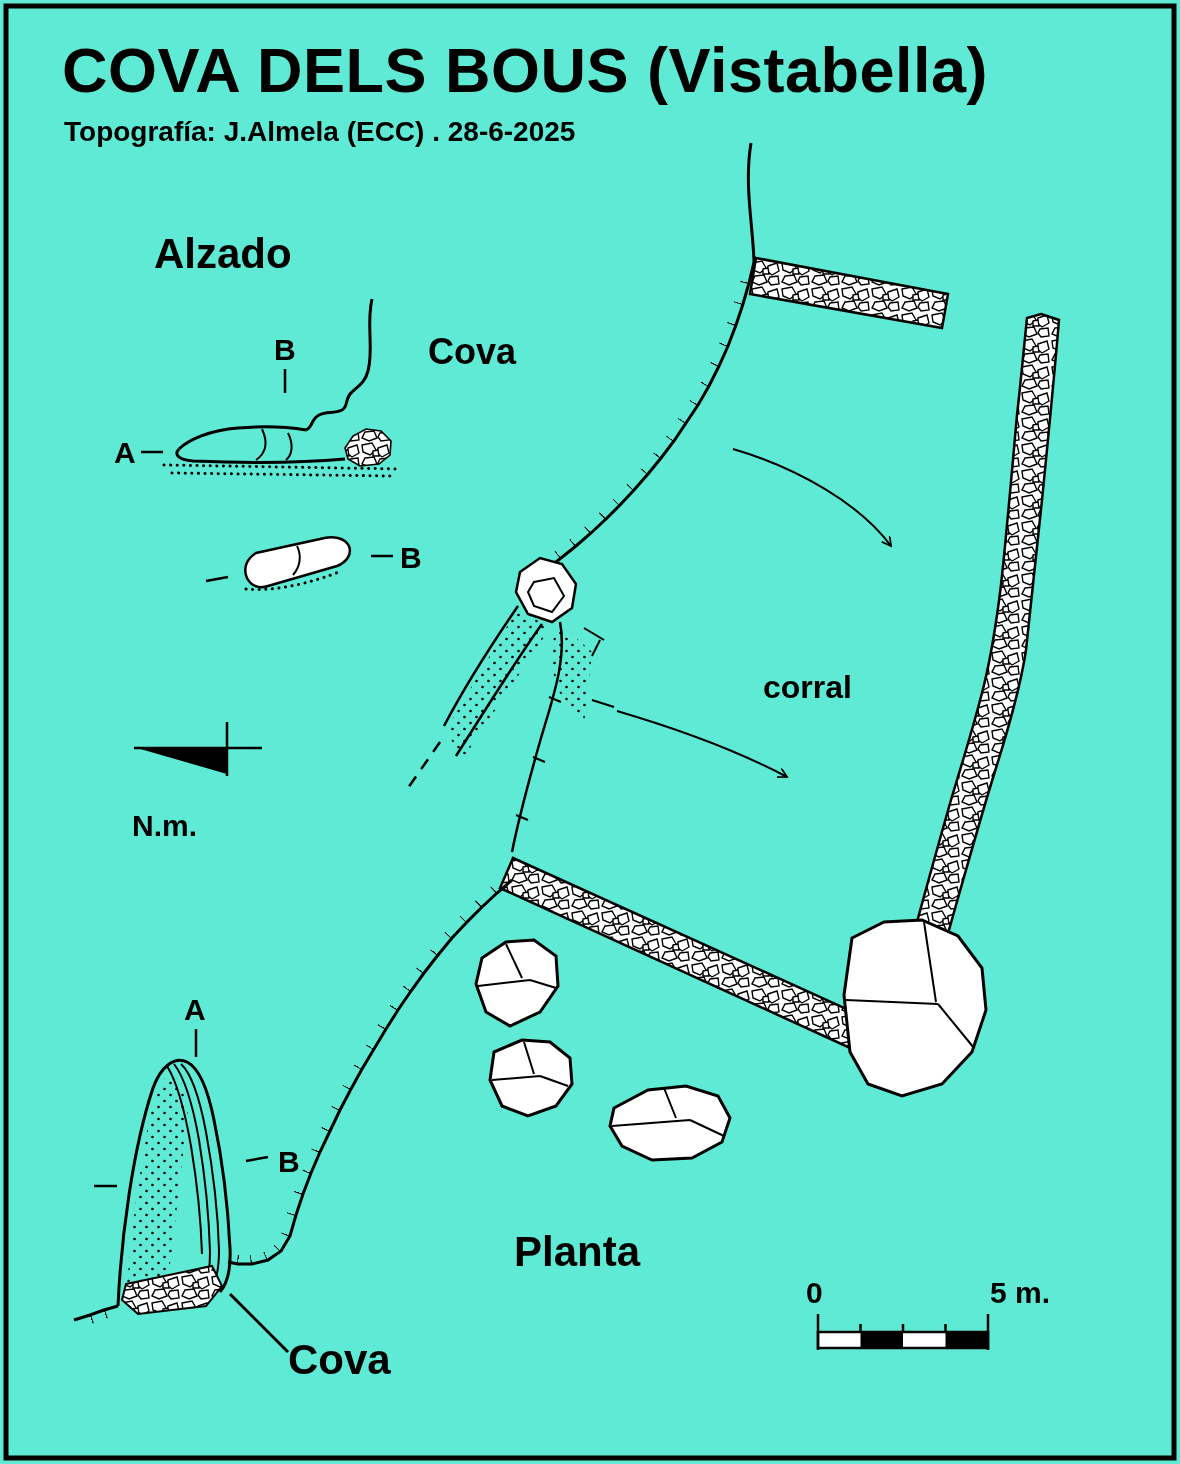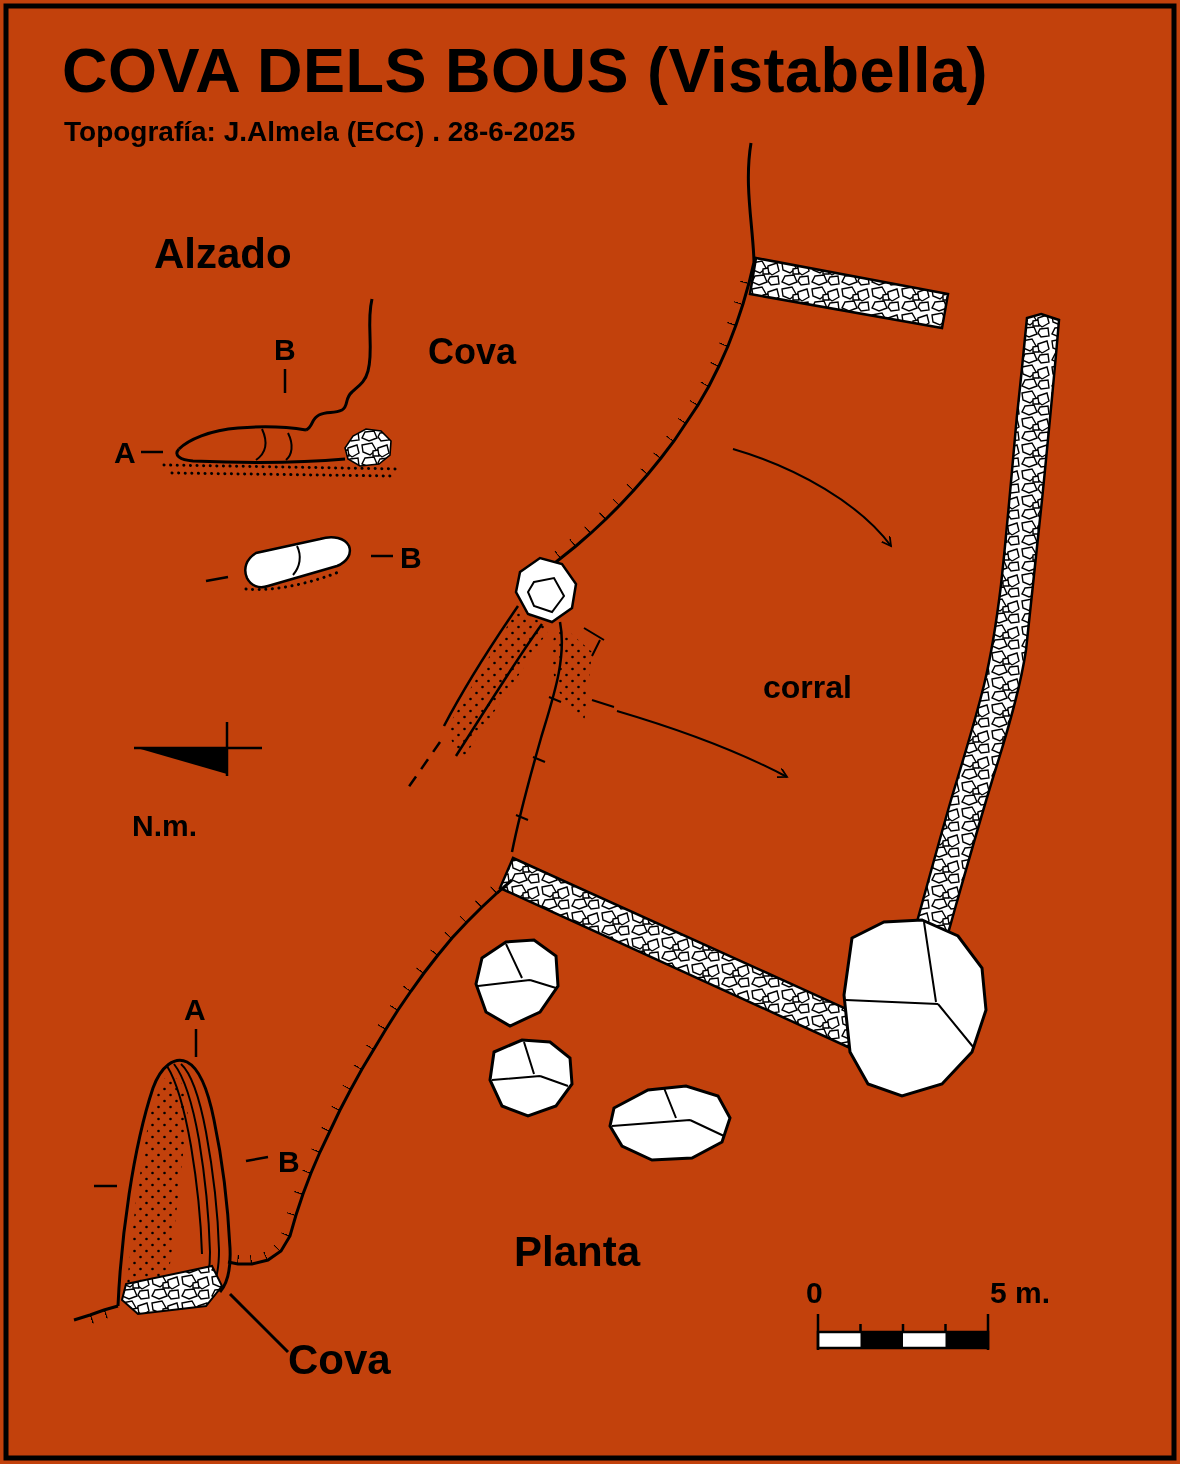--- a/index.html
+++ b/index.html
@@ -1,16 +1,16 @@
 <!DOCTYPE html>
 <html><head>
 <meta charset="utf-8">
 <style>
   html,body{margin:0;padding:0;background:#ffffff;}
-  .page{position:relative;width:1180px;height:1464px;background:#c2410c;overflow:hidden;}
+  .page{position:relative;width:1180px;height:1464px;background:#5eead4;overflow:hidden;}
   svg{position:absolute;left:0;top:0;}
   text{fill:#000;font-family:"Liberation Sans",sans-serif;font-weight:bold;}
   .t-title{font-size:63px;letter-spacing:.5px;}
   .t-sub{font-size:28px;}
   .t-h1{font-size:42px;}
   .t-h2{font-size:36px;}
   .t-lbl{font-size:30px;}
   .ln{stroke:#000;fill:none;}
   .dotted{stroke:#000;fill:none;stroke-width:3;stroke-dasharray:0.1 6.5;stroke-linecap:round;}
 </style>

